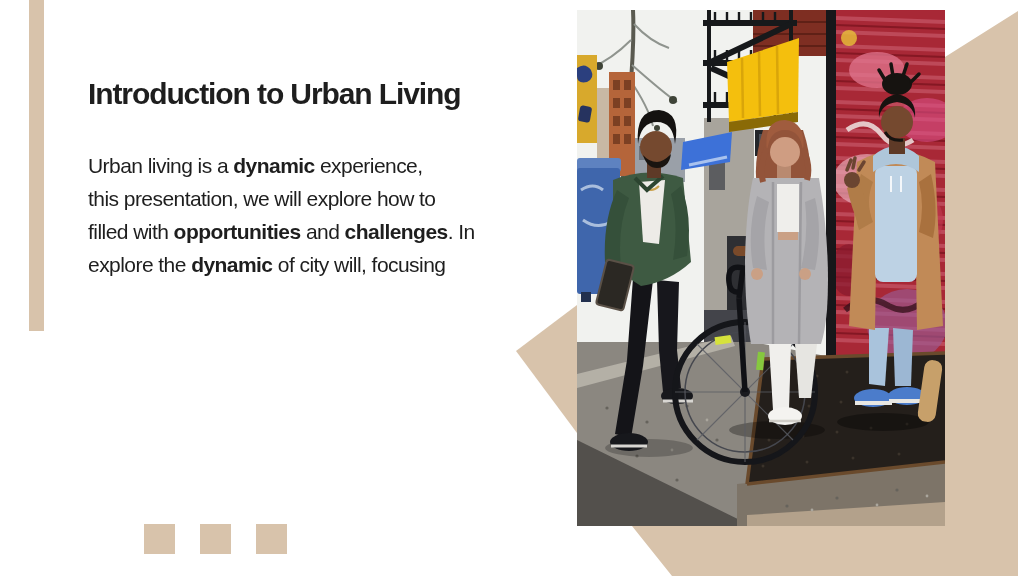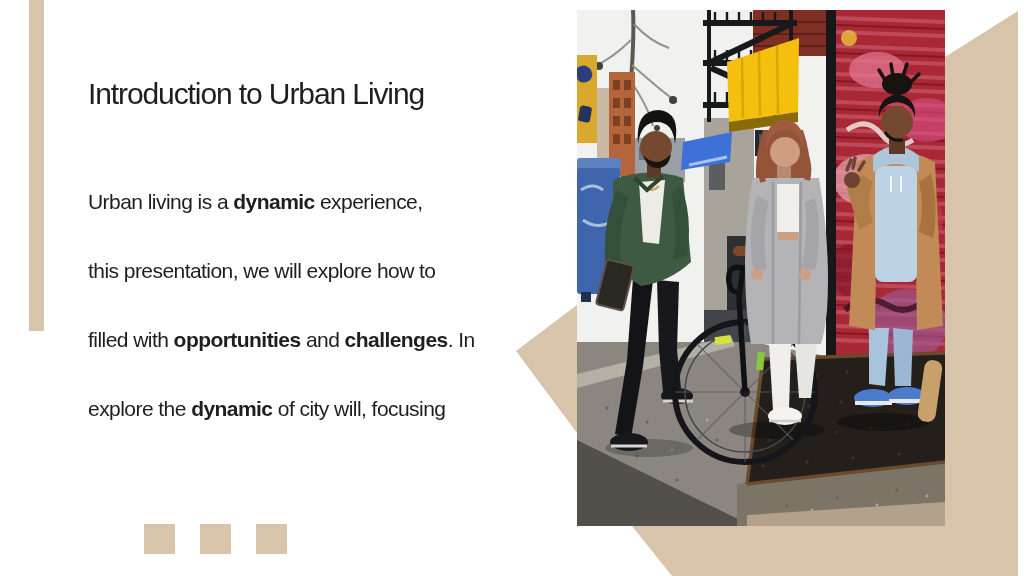--- a/index.html
+++ b/index.html
@@ -10,27 +10,27 @@
   }
   html,body{margin:0;padding:0;background:#444;}
   .slide{
     position:relative;width:1024px;height:576px;background:var(--bg);
     overflow:hidden;font-family:"Liberation Sans",sans-serif;margin:0 auto;
   }
   .accent-bar{position:absolute;left:29px;top:0;width:15px;height:331px;background:var(--tan);}
   .decor-svg{position:absolute;left:0;top:0;width:1024px;height:576px;z-index:1;}
   .title{
     position:absolute;left:88px;top:77px;z-index:3;margin:0;
-    font-size:30px;font-weight:400;letter-spacing:-1.1px;color:var(--text);
+    font-size:30px;font-weight:700;letter-spacing:-1.1px;color:var(--text);
   }
   .body{
     position:absolute;left:88px;top:149px;z-index:3;width:440px;
     font-size:21px;letter-spacing:-0.55px;line-height:33px;color:var(--text);
   }
-  .body .line{white-space:nowrap;margin-top:36px;}
+  .body .line{white-space:nowrap;}
   .body .b{font-weight:700;}
   .squares{position:absolute;left:144px;top:524px;display:flex;gap:25px;z-index:3;}
   .square{width:31px;height:30px;background:var(--tan);}
   .photo{position:absolute;left:577px;top:10px;width:368px;height:516px;z-index:2;}
   .photo svg{display:block;width:100%;height:100%;}
 </style>
 </head>
 <body>
 
 <div class="slide">

